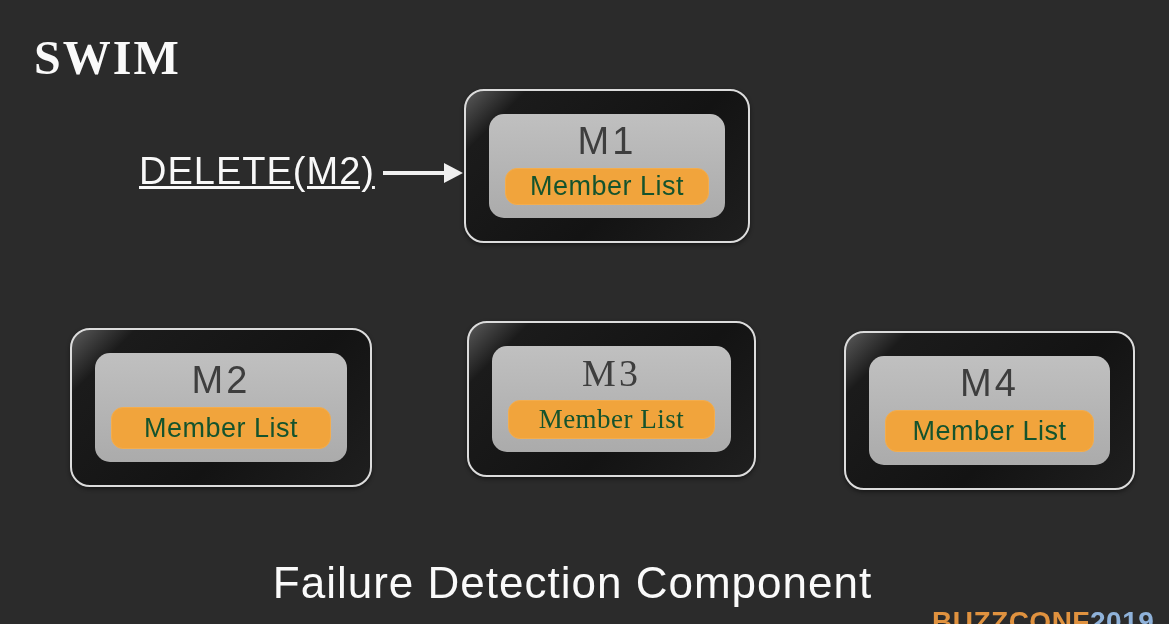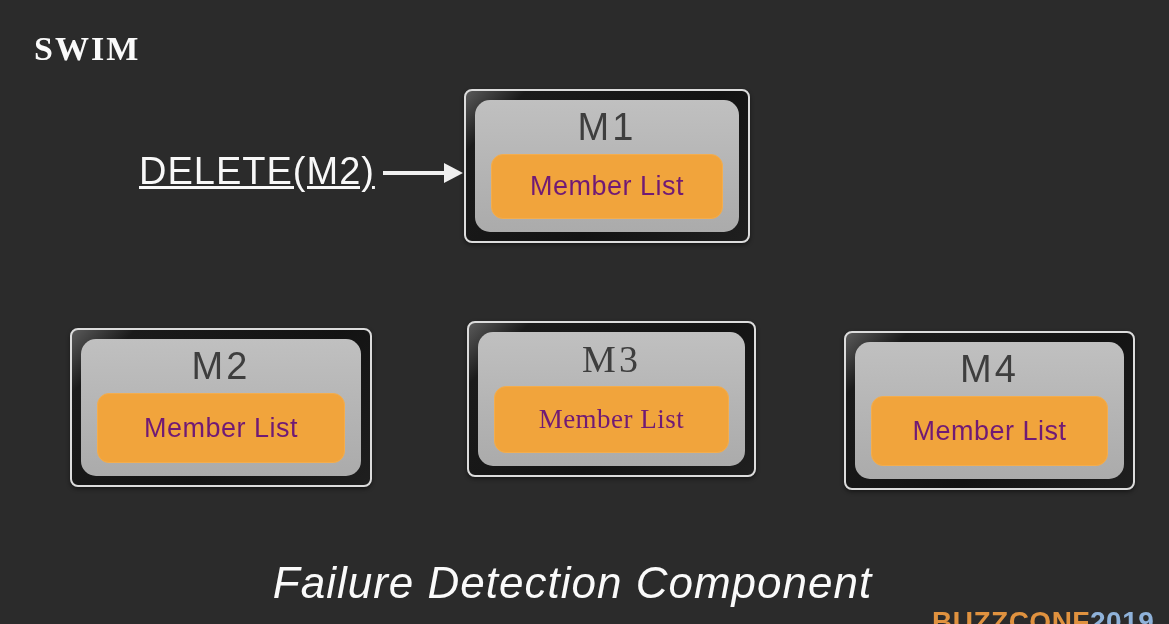--- a/index.html
+++ b/index.html
@@ -9,32 +9,32 @@
     overflow: hidden;
     background: #2b2b2b;
     font-family: "Liberation Sans", sans-serif;
   }
 
   .slide-title {
     position: absolute;
     left: 34px; top: 30px;
     font-family: "Liberation Serif", serif;
     font-weight: bold;
-    font-size: 34px;
+    font-size: 48px;
     letter-spacing: 2px;
     color: #fafafa;
   }
 
   
   .node {
     position: absolute;
     box-sizing: border-box;
     border: 2px solid #dcdcdc;
-    border-radius: 8px;
-    padding: 9px;
+    border-radius: 20px;
+    padding: 23px;
     background: linear-gradient(135deg, #5a5a5a 0%, #1b1b1b 14%, #131313 60%, #1f1f1f 100%);
     box-shadow: 0 2px 4px rgba(0,0,0,0.45);
   }
   .node-inner {
     box-sizing: border-box;
     width: 100%; height: 100%;
     border-radius: 15px;
     background: linear-gradient(180deg, #c0c0c0 0%, #b4b4b4 55%, #ababab 100%);
     display: flex;
     flex-direction: column;
@@ -51,21 +51,21 @@
     flex: 1;
     width: 100%;
     box-sizing: border-box;
     border-radius: 12px;
     background: #f1a43c;
     border: 1px solid #f3ad4e;
     display: flex;
     align-items: center;
     justify-content: center;
     font-size: 27px;
-    color: #701a75;
+    color: #14532d;
     letter-spacing: 0.5px;
   }
 
   #node-m1 { left: 464px; top:  89px; width: 286px; height: 154px; }
   #node-m2 { left:  70px; top: 328px; width: 302px; height: 159px; text-align: right; }
   #node-m3 { left: 467px; top: 321px; width: 289px; height: 156px; font-family: Liberation Serif, serif; }
   #node-m4 { left: 844px; top: 331px; width: 291px; height: 159px; }
 
   .delete-label {
     position: absolute;
@@ -81,21 +81,20 @@
   }
 
   .slide-caption {
     position: absolute;
     left: 0; top: 558px;
     width: 1145px;
     text-align: center;
     font-size: 44px;
     letter-spacing: 1px;
     color: #fafafa;
-    font-style: italic;
   }
 
   .watermark {
     position: absolute;
     left: 932px; top: 606px;
     font-size: 28px;
     font-weight: bold;
     letter-spacing: 0.5px;
     white-space: nowrap;
   }

